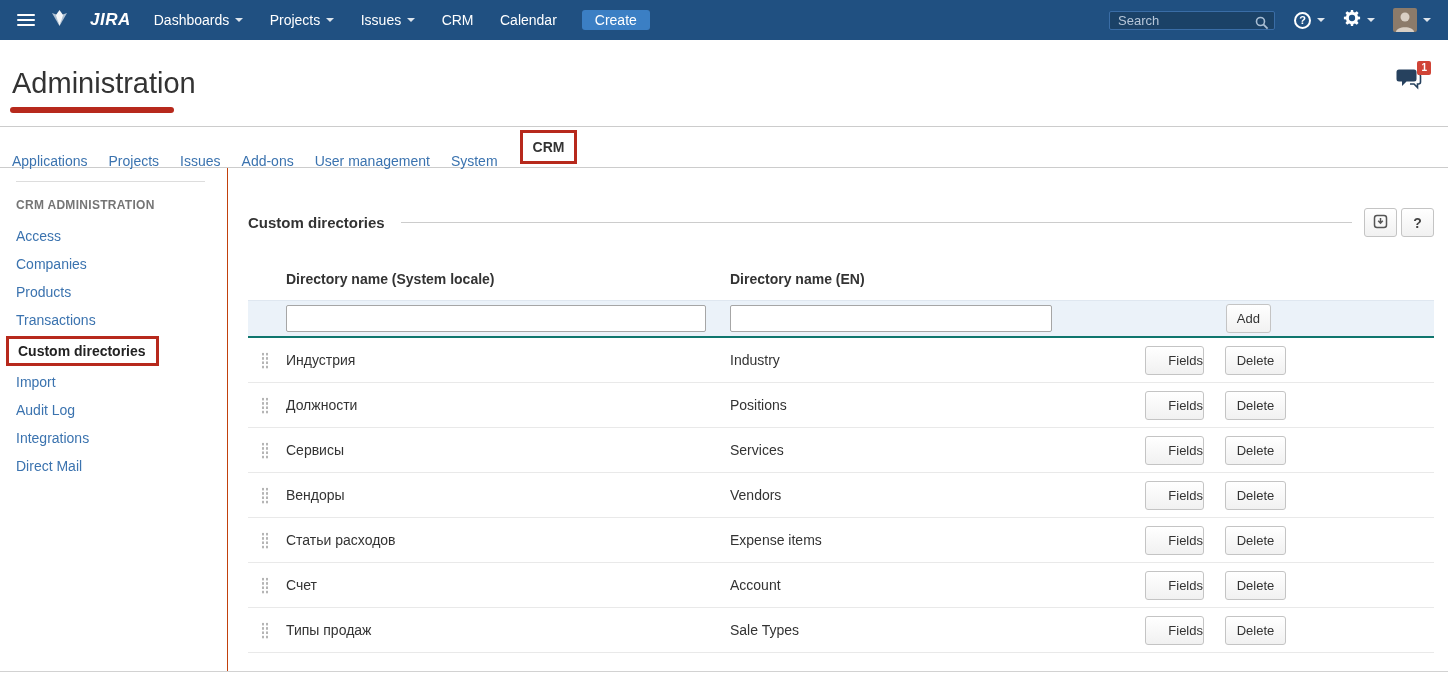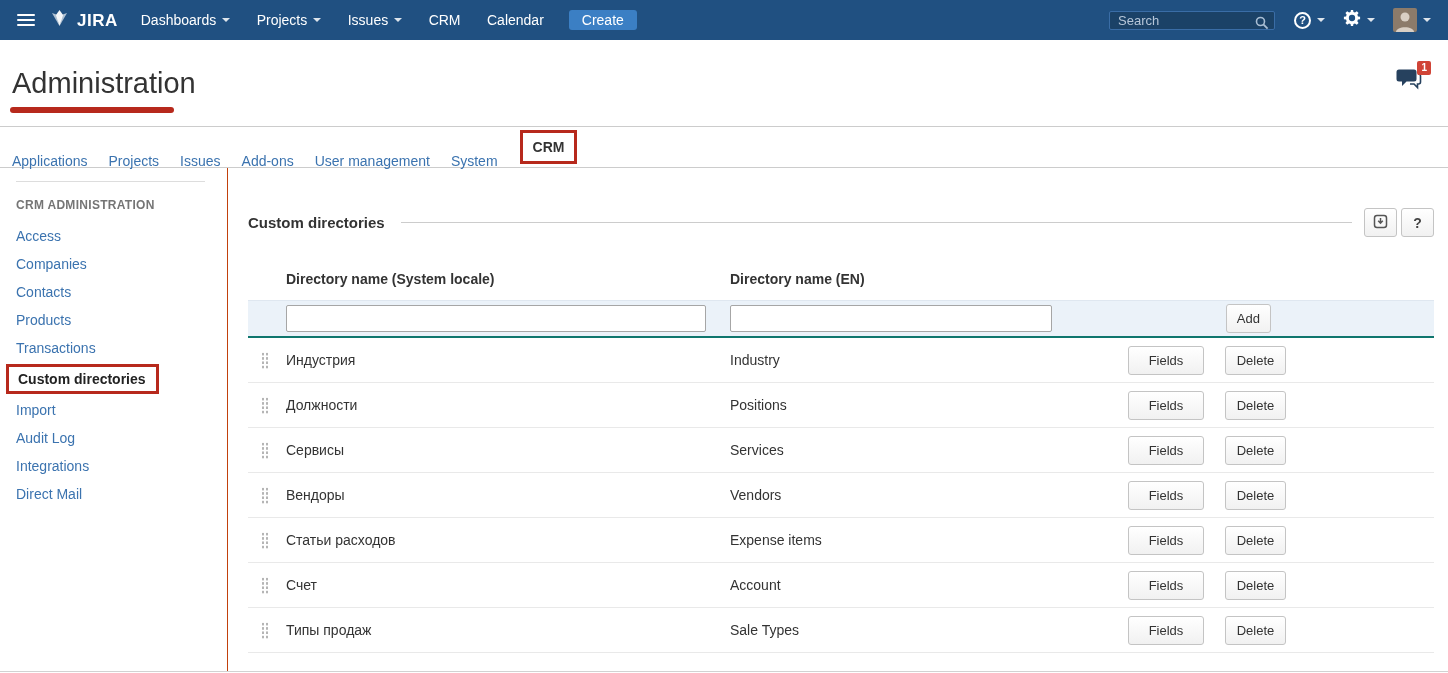--- a/index.html
+++ b/index.html
@@ -3,21 +3,21 @@
 <meta charset="utf-8">
 <style>
   * { margin:0; padding:0; box-sizing:border-box; }
   body { font-family:"Liberation Sans", sans-serif; background:#fff; }
   .screen { position:relative; width:1448px; height:673px; background:#fff; overflow:hidden; }
 
   
   .topnav { display:flex; align-items:center; height:40px; background:#205081; color:#fff; padding:0 8px; }
   .hamburger { display:inline-flex; flex-direction:column; gap:3px; padding:8px 9px; cursor:pointer; }
   .hamburger i { width:18px; height:2px; background:#fff; border-radius:1px; }
-  .logo { display:flex; align-items:flex-end; gap:10px; padding:0 12px 0 8px; font-weight:bold; font-size:17px; color:#fff; text-decoration:none; letter-spacing:.5px; }
+  .logo { display:flex; align-items:flex-start; gap:23px; padding:0 12px 0 8px; font-weight:bold; font-size:17px; color:#fff; text-decoration:none; letter-spacing:.5px;font-style:italic; }
   .topnav-link { color:#fff; font-size:14px; padding:0 11px; line-height:40px; text-decoration:none; display:inline-flex; align-items:center; cursor:pointer; }
   .caret { width:0; height:0; border-left:4px solid transparent; border-right:4px solid transparent; border-top:4px solid rgba(255,255,255,.85); margin-left:6px; display:inline-block; }
   .create-btn { margin-left:14px; background:#3b7fc4; color:#fff; border:none; border-radius:3px; font-size:14px; padding:2px 13px; cursor:pointer; font-family:inherit; }
   .flex-spacer { flex:1; }
   .nav-search { position:relative; margin-right:10px; }
   .nav-search input { width:166px; height:19px; background:#1b4267; border:1px solid #3a6da6; border-radius:2px; color:#fff; font-size:13px; padding:0 26px 0 8px; font-family:inherit; }
   .nav-search input::placeholder { color:#b6c6d8; }
   .nav-search .mag { position:absolute; right:6px; top:5px; }
   .icon-link { display:inline-flex; align-items:center; padding:0 9px; color:#fff; text-decoration:none; cursor:pointer; height:40px; }
   .help-circle { width:17px; height:17px; border:2px solid #fff; border-radius:50%; font-size:11px; font-weight:bold; display:inline-flex; align-items:center; justify-content:center; color:#fff; }
@@ -63,21 +63,21 @@
   .t-head { display:flex; align-items:center; padding:10px 0 13px; }
   .t-head .hcell { font-weight:bold; font-size:14px; color:#333; }
   .add-row { display:flex; align-items:center; background:#ebf2f9; border-top:1px solid #dfe7f0; border-bottom:2px solid #0f766e; height:38px; }
   .add-row input { height:27px; border:1px solid #a6a6a6; border-radius:2px; background:#fff; padding:0 7px; font-size:14px; font-family:inherit; color:#333; }
   .inp-locale { width:420px; margin-left:38px; }
   .inp-en { width:322px; margin-left:24px; }
   .add-btn { margin-left:auto; margin-right:163px; }
   .btn { background:linear-gradient(#ffffff,#f1f1f1); border:1px solid #c4c4c4; border-radius:3px; font-size:13px; color:#333; padding:6px 10px; cursor:pointer; font-family:inherit; }
   .d-row { display:flex; align-items:center; height:45px; border-bottom:1px solid #e9e9e9; font-size:14px; color:#333; }
   .handle { width:8px; height:17px; margin-left:13px; background-image:radial-gradient(circle,#b5b5b5 1.1px,transparent 1.25px); background-size:4px 4.3px; cursor:grab; }
-  .fields-btn { width:76px; text-align:center; padding:6px 0; }
+  .fields-btn { width:59px; text-align:right; padding:6px 0; }
   .delete-btn { width:61px; margin-left:21px; margin-right:148px; text-align:center; padding:6px 0; }
 
   .bottom-line { position:absolute; left:0; right:0; bottom:1px; border-top:1px solid #d2d2d2; }
 </style>
 </head>
 <body>
 
 <div class="screen">
 
   <header class="topnav">
@@ -179,21 +179,20 @@
     </span>
   </nav>
 
   <div class="body-wrap">
 
     <aside class="sidebar">
       <hr class="sidebar-hr">
       <div class="sidebar-heading">CRM ADMINISTRATION</div>
       <a class="sidebar-item">Access</a>
       <a class="sidebar-item">Companies</a>
-      <a class="sidebar-item">Contacts</a>
       <a class="sidebar-item">Products</a>
       <a class="sidebar-item">Transactions</a>
       <a class="sidebar-item sidebar-item-annotated">Custom directories</a>
       <a class="sidebar-item">Import</a>
       <a class="sidebar-item">Audit Log</a>
       <a class="sidebar-item">Integrations</a>
       <a class="sidebar-item">Direct Mail</a>
     </aside>
 
     <main class="main">

